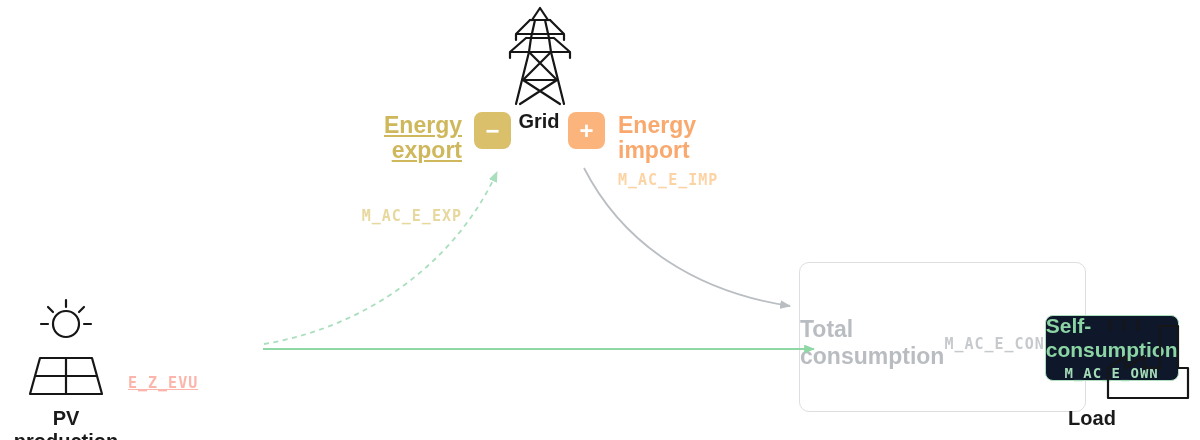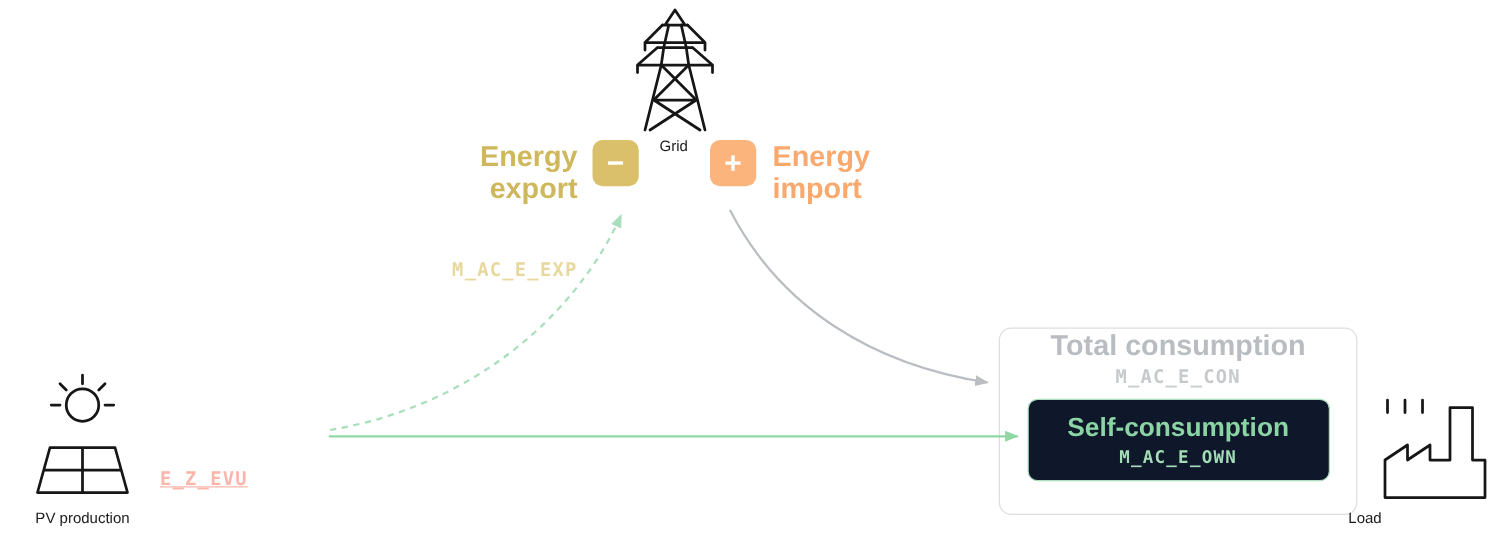--- a/index.html
+++ b/index.html
@@ -11,27 +11,27 @@
 
   
   .icon path, .icon circle {
     fill: none;
     stroke: var(--icon_stroke, #161616);
     stroke-width: 2.2;
     stroke-linecap: round;
     stroke-linejoin: round;
   }
 
-  .small-label { font-size: 12px; color: var(--label_text, #1a1a1a); }
+  .small-label { font-size: 20px; color: var(--label_text, #1a1a1a); font-weight: bold; }
 
   .big-title { font-weight: 700; font-size: 23px; line-height: 1.08; }
   .code { font-family: "DejaVu Sans Mono", monospace; font-weight: 700; font-size: 15px; letter-spacing: 1px; }
 
   
-  .export-title { color: var(--export_text); text-align: right; }
+  .export-title { color: var(--export_text); text-align: right; text-decoration: underline; }
   .export-code  { color: var(--export_code);  text-align: right; margin-top: 40px; }
   .badge {
     width: 37px; height: 37px; border-radius: 8px;
     display: flex; align-items: center; justify-content: center;
     color: #ffffff; font-size: 24px; font-weight: 700; line-height: 1;
   }
   .badge-export { background: var(--export_badge); }
   .badge-import { background: var(--import_badge); }
 
   
@@ -42,21 +42,22 @@
   .generated-title { color: var(--generated_text); font-weight: 700; font-size: 21px; line-height: 1.12; }
   .generated-code  { color: var(--generated_code); text-decoration: underline; }
 
   
   .total-box {
     box-sizing: border-box;
     width: 287px; height: 150px;
     border: 1.5px solid var(--consumption_border);
     border-radius: 10px;
     background: #ffffff;
-    display: flex; flex-direction: column; align-items: center;
+    display: flex; flex-direction: row; align-items: center;
+    padding-top: 12px;
   }
   .total-title { color: var(--consumption_text); font-weight: 700; font-size: 23px; }
   .total-code  { color: var(--consumption_code); margin-top: 2px; }
   .self-box {
     box-sizing: border-box;
     width: 242px; height: 66px;
     margin-top: 9px;
     border: 1.5px solid var(--self_border);
     border-radius: 8px;
     background: #0f172a;
@@ -96,20 +97,21 @@
   <div class="abs big-title export-title" style="left:340px; top:113px; width:122px;">Energy export</div>
   <div class="abs badge badge-export" style="left:474px; top:112px;">
     <span>−</span>
   </div>
   <div class="abs code export-code" style="left:320px; top:167px; width:142px;">M_AC_E_EXP</div>
 
   <div class="abs badge badge-import" style="left:568px; top:112px;">
     <span>+</span>
   </div>
   <div class="abs big-title import-title" style="left:618px; top:113px; width:130px;">Energy import</div>
+  <div class="abs code import-code" style="left:618px; top:171px; width:150px;">M_AC_E_IMP</div>
 
   <div class="abs" style="left:20px; top:298px;">
     <svg class="icon" width="92" height="104" viewBox="0 0 92 104">
       <circle cx="46" cy="26" r="13"></circle>
       <path d="M46 2 V9 M21 26 H28 M64 26 H71 M28 9 L33 14 M64 9 L59 14"></path>
       <path d="M20 60 H72 L82 96 H10 Z M15 78 H77 M46 60 V96"></path>
     </svg>
   </div>
   <div class="abs small-label center" style="left:8px; top:407px; width:116px;">PV production</div>
 

